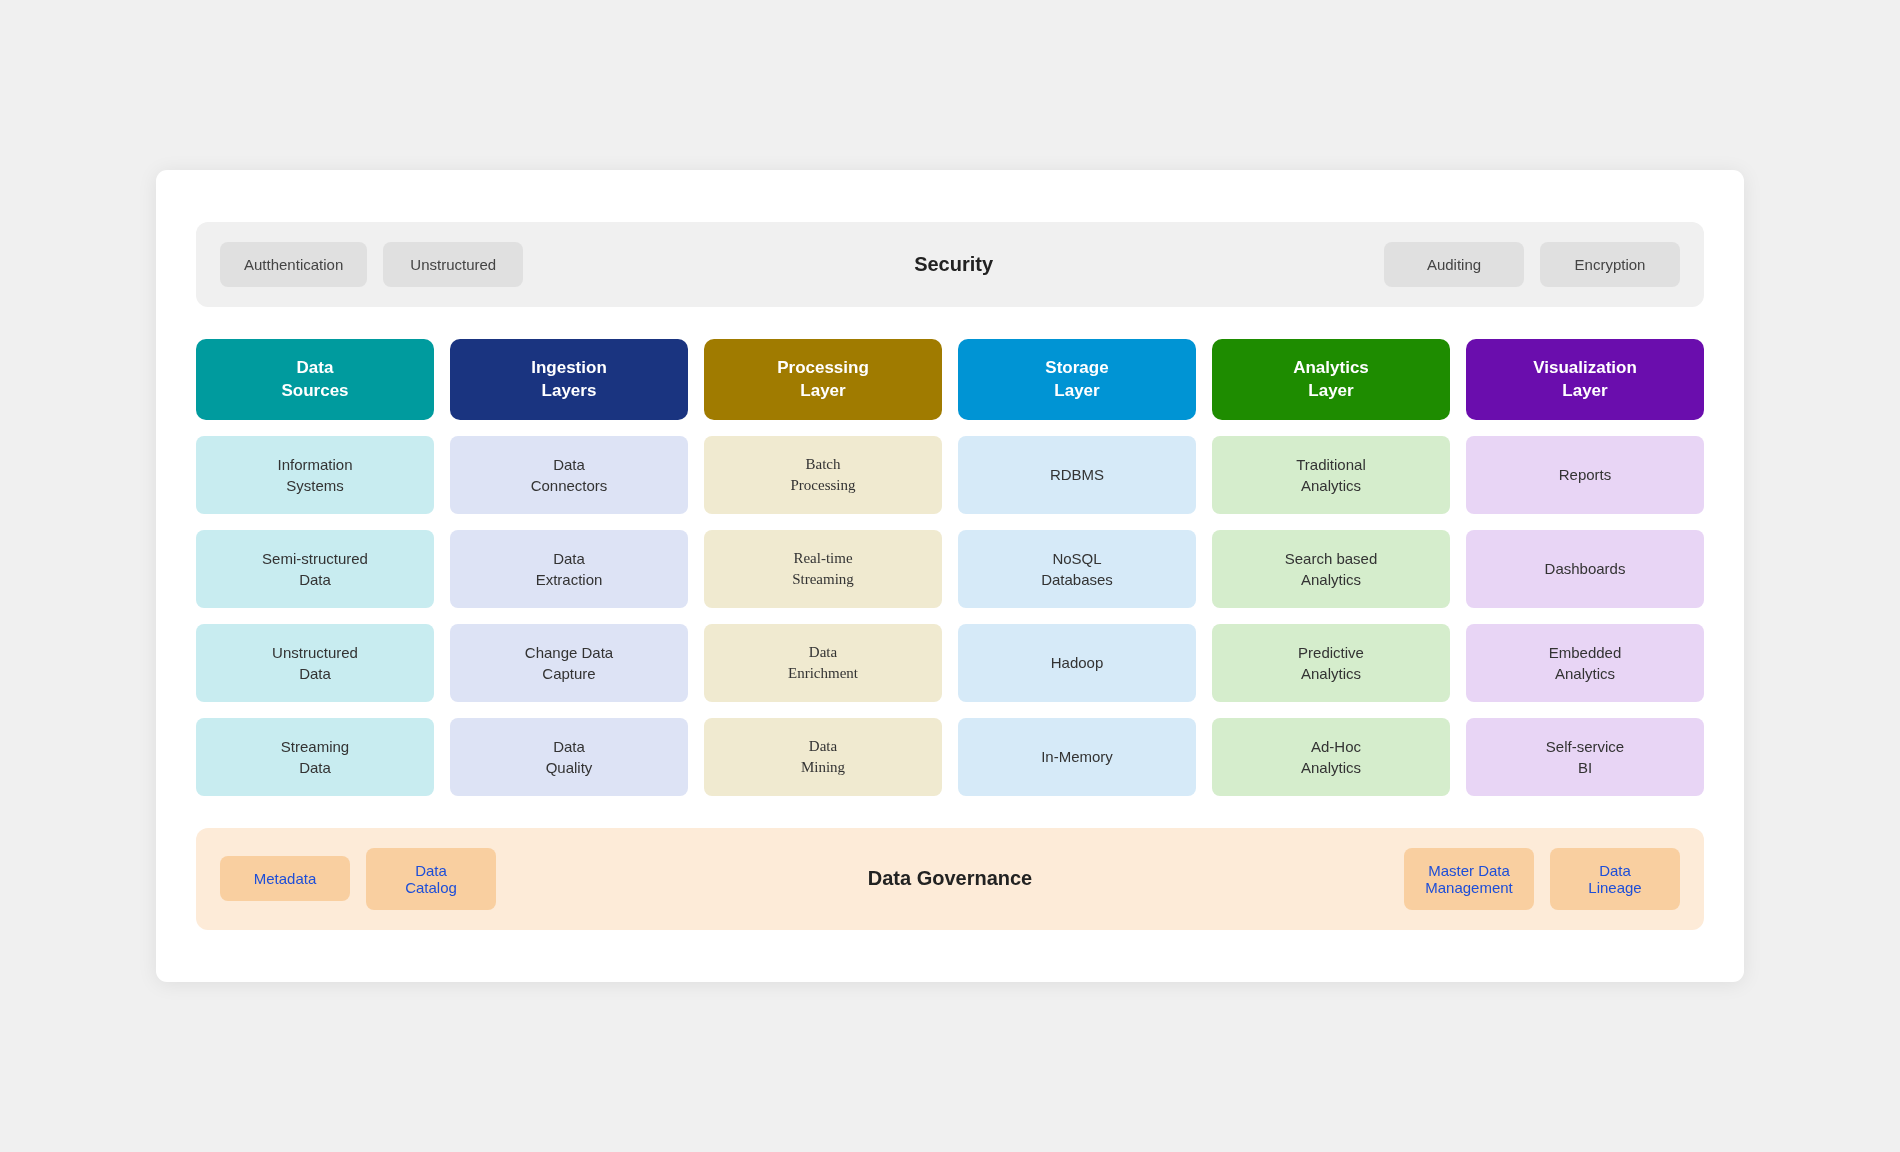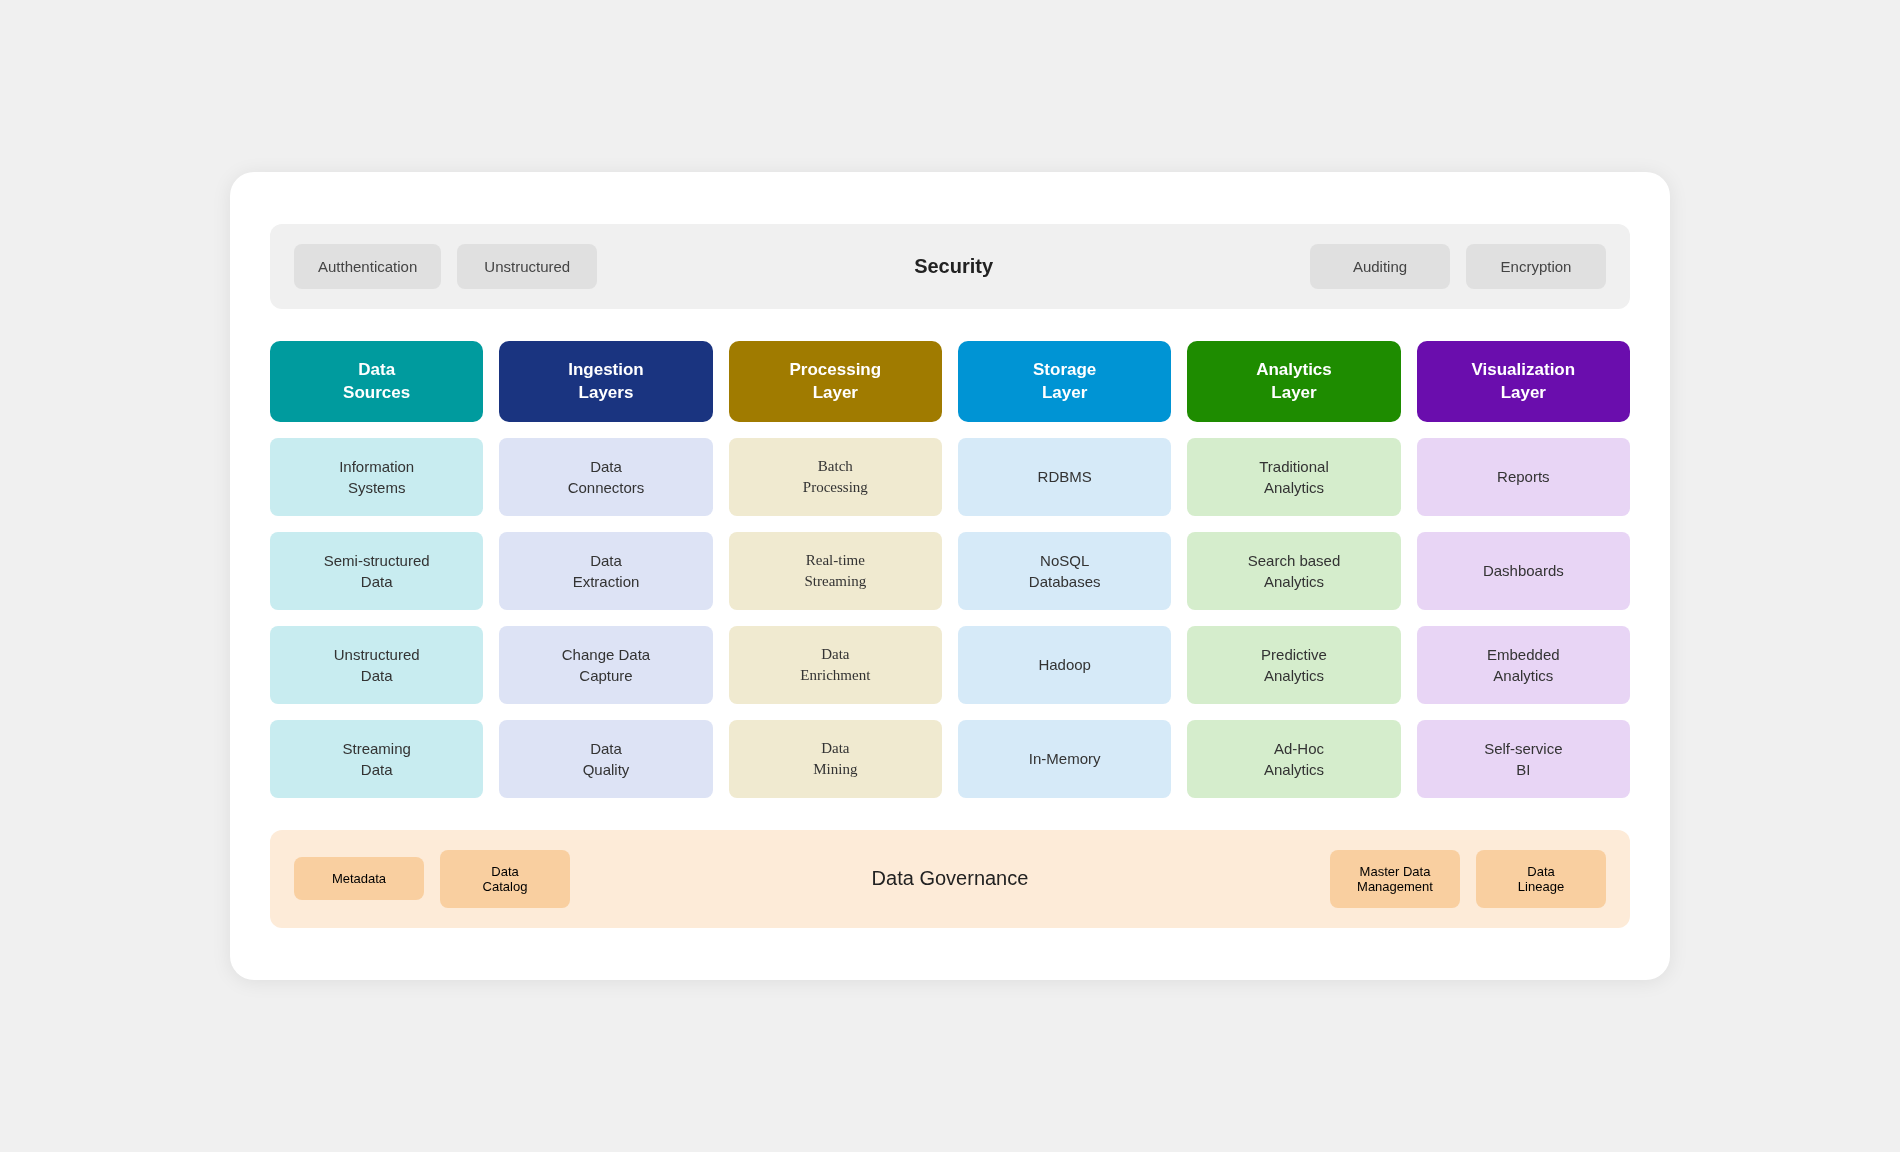--- a/index.html
+++ b/index.html
@@ -7,23 +7,23 @@
       background: #f0f0f0;
       font-family: 'Segoe UI', Arial, sans-serif;
       display: flex;
       justify-content: center;
       align-items: center;
       min-height: 100vh;
       padding: 20px;
     }
     .diagram-wrapper {
       background: #ffffff;
-      border-radius: 24px;
+      border-radius: 11px;
       padding: 52px 40px;
-      width: 1440px;
+      width: 1588px;
       max-width: 100%;
       box-shadow: 0 2px 20px rgba(0,0,0,0.08);
     }
 
     
     .security-section {
       background: #f0f0f0;
       border-radius: 12px;
       padding: 20px 24px;
       display: flex;
@@ -95,32 +95,32 @@
     
     .governance-section {
       background: #fdebd8;
       border-radius: 12px;
       padding: 20px 24px;
       display: flex;
       align-items: center;
       gap: 16px;
     }
     .governance-label {
-      font-weight: 400;
+      font-weight: 700;
       font-size: 20px;
       color: #222;
       flex: 1;
       text-align: center;
     }
     .governance-item {
       background: #f9cfa0;
       border-radius: 8px;
       padding: 14px 18px;
-      font-size: 13px;
-      color: #000000;
+      font-size: 15px;
+      color: #1d4ed8;
       text-align: center;
       min-width: 130px;
     }
   </style>
 </head>
 <body>
 
 <div class="diagram-wrapper">
 
   <div class="security-section">

